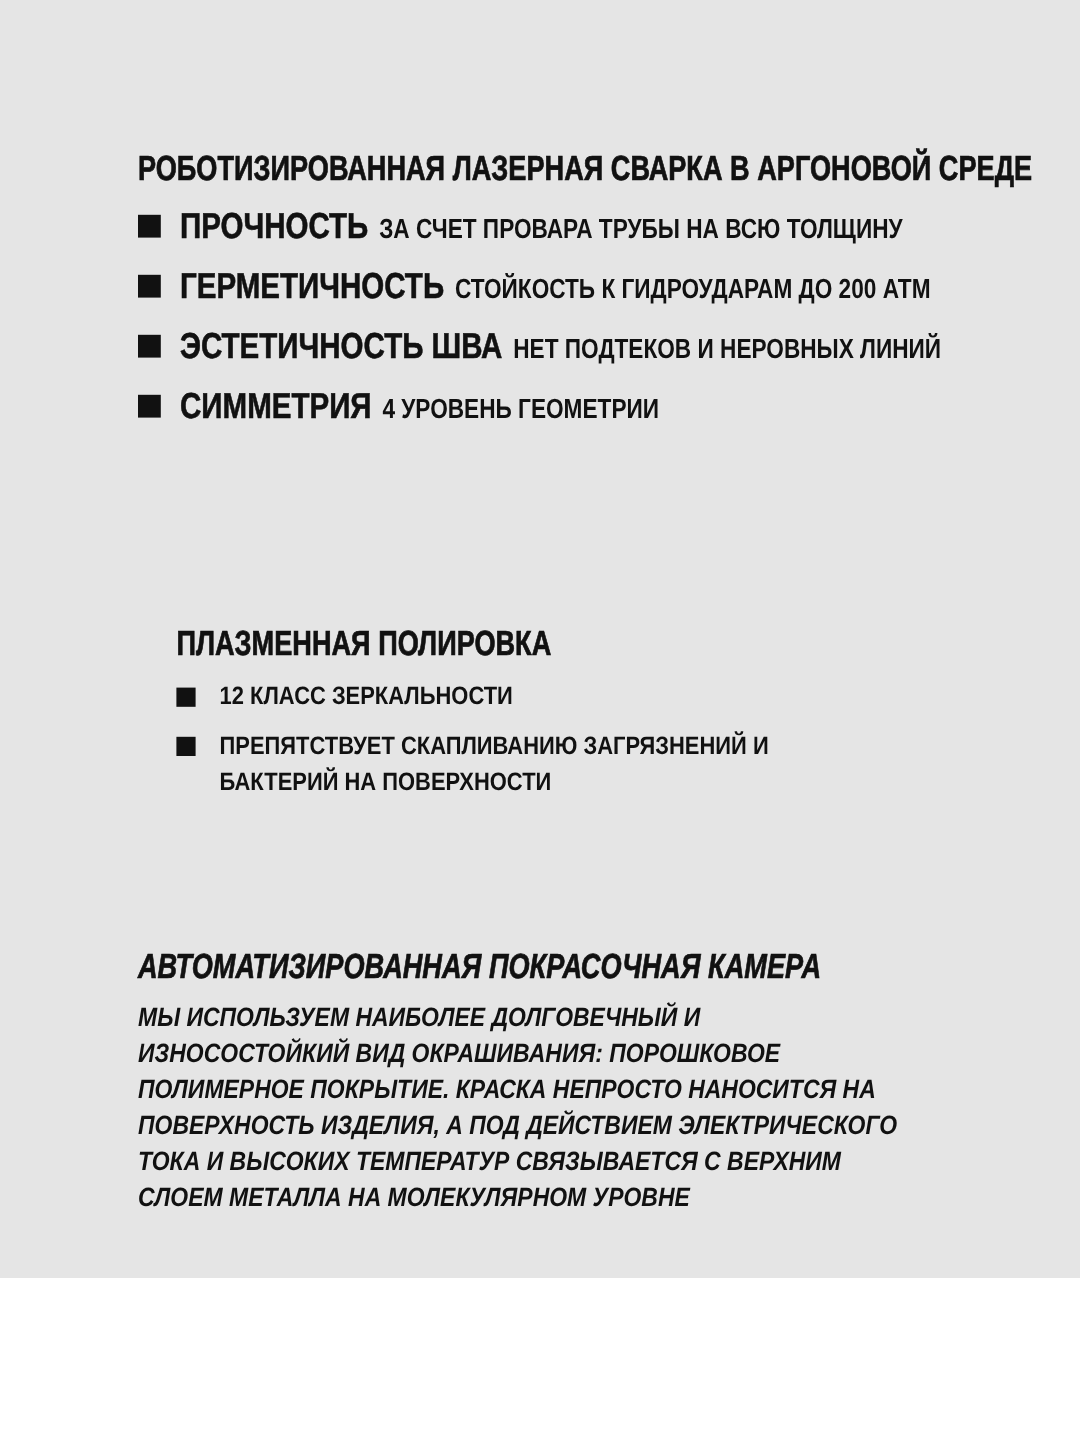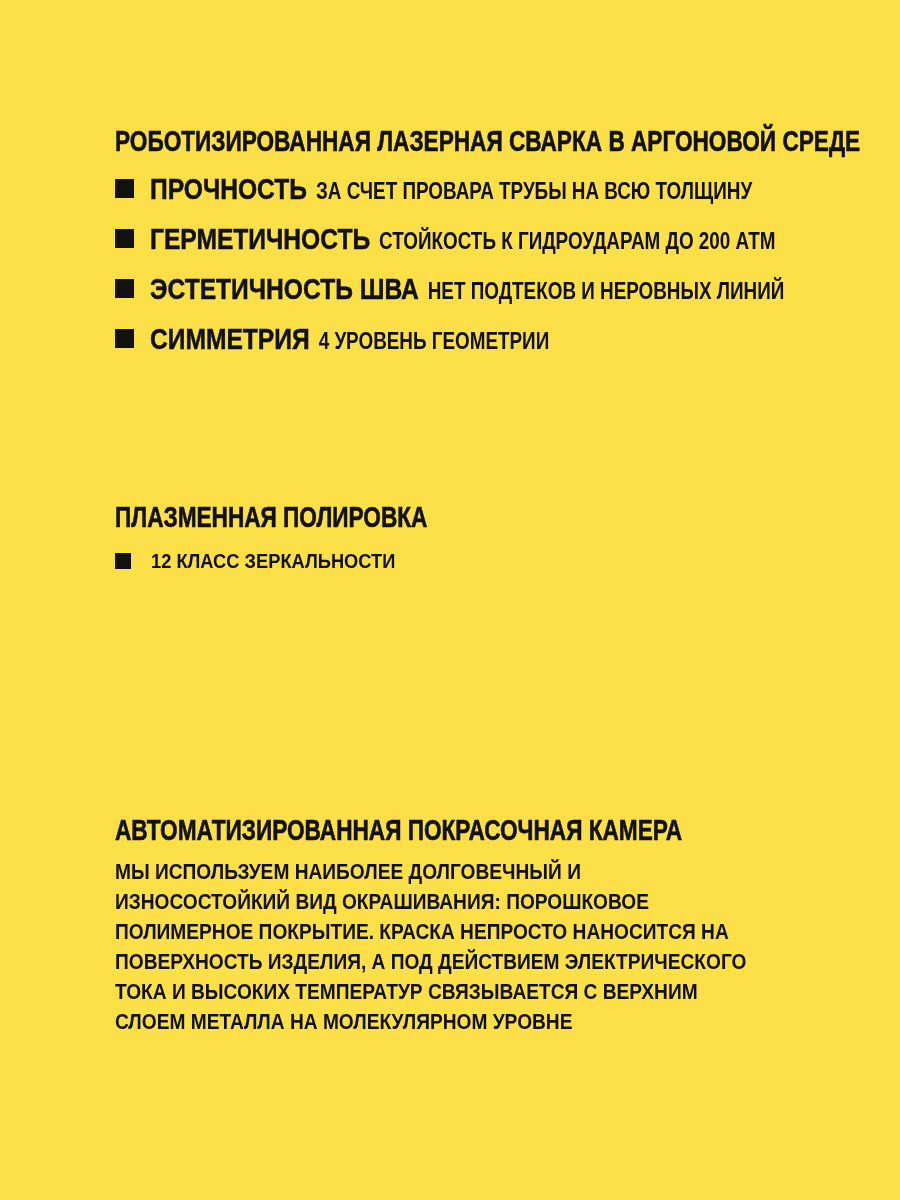--- a/index.html
+++ b/index.html
@@ -9,31 +9,31 @@
   body {
     width: 900px;
     height: 1200px;
     background: #ffffff;
     font-family: "Liberation Sans", sans-serif;
     color: #111111;
   }
   .page {
     position: relative;
     width: 900px;
-    height: 1200px;
-    background: #fde047;
+    height: 1065px;
+    background: #e5e5e5;
     overflow: hidden;
   }
   .sec {
     position: absolute;
     left: 115px;
   }
   #sec1 { top: 123px; }
-  #sec2 { top: 500px; }
-  #sec3 { top: 814px; }
+  #sec2 { top: 520px; margin-left: 32px; }
+  #sec3 { top: 790px; font-style: italic; }
 
   
   .hd {
     margin: 0;
     font-weight: bold;
     white-space: nowrap;
     transform: scaleX(0.78);
     transform-origin: 0 0;
     -webkit-text-stroke: 0.6px #111111;
     letter-spacing: 0;
@@ -141,20 +141,25 @@
 
   <section id="sec2" class="sec">
     <h2 class="hd h2">ПЛАЗМЕННАЯ ПОЛИРОВКА</h2>
     <div class="rows2">
 
       <div class="row2">
         <span class="sq sq2"></span>
         <span class="row2-text">12 КЛАСС ЗЕРКАЛЬНОСТИ</span>
       </div>
 
+      <div class="row2">
+        <span class="sq sq2"></span>
+        <span class="row2-text">ПРЕПЯТСТВУЕТ СКАПЛИВАНИЮ ЗАГРЯЗНЕНИЙ И
+БАКТЕРИЙ НА ПОВЕРХНОСТИ</span>
+      </div>
 
 
     </div>
   </section>
 
   <section id="sec3" class="sec">
     <h2 class="hd h2">АВТОМАТИЗИРОВАННАЯ ПОКРАСОЧНАЯ КАМЕРА</h2>
     <div class="para">
       <div class="pline">МЫ ИСПОЛЬЗУЕМ НАИБОЛЕЕ ДОЛГОВЕЧНЫЙ И</div>
       <div class="pline">ИЗНОСОСТОЙКИЙ ВИД ОКРАШИВАНИЯ: ПОРОШКОВОЕ</div>

